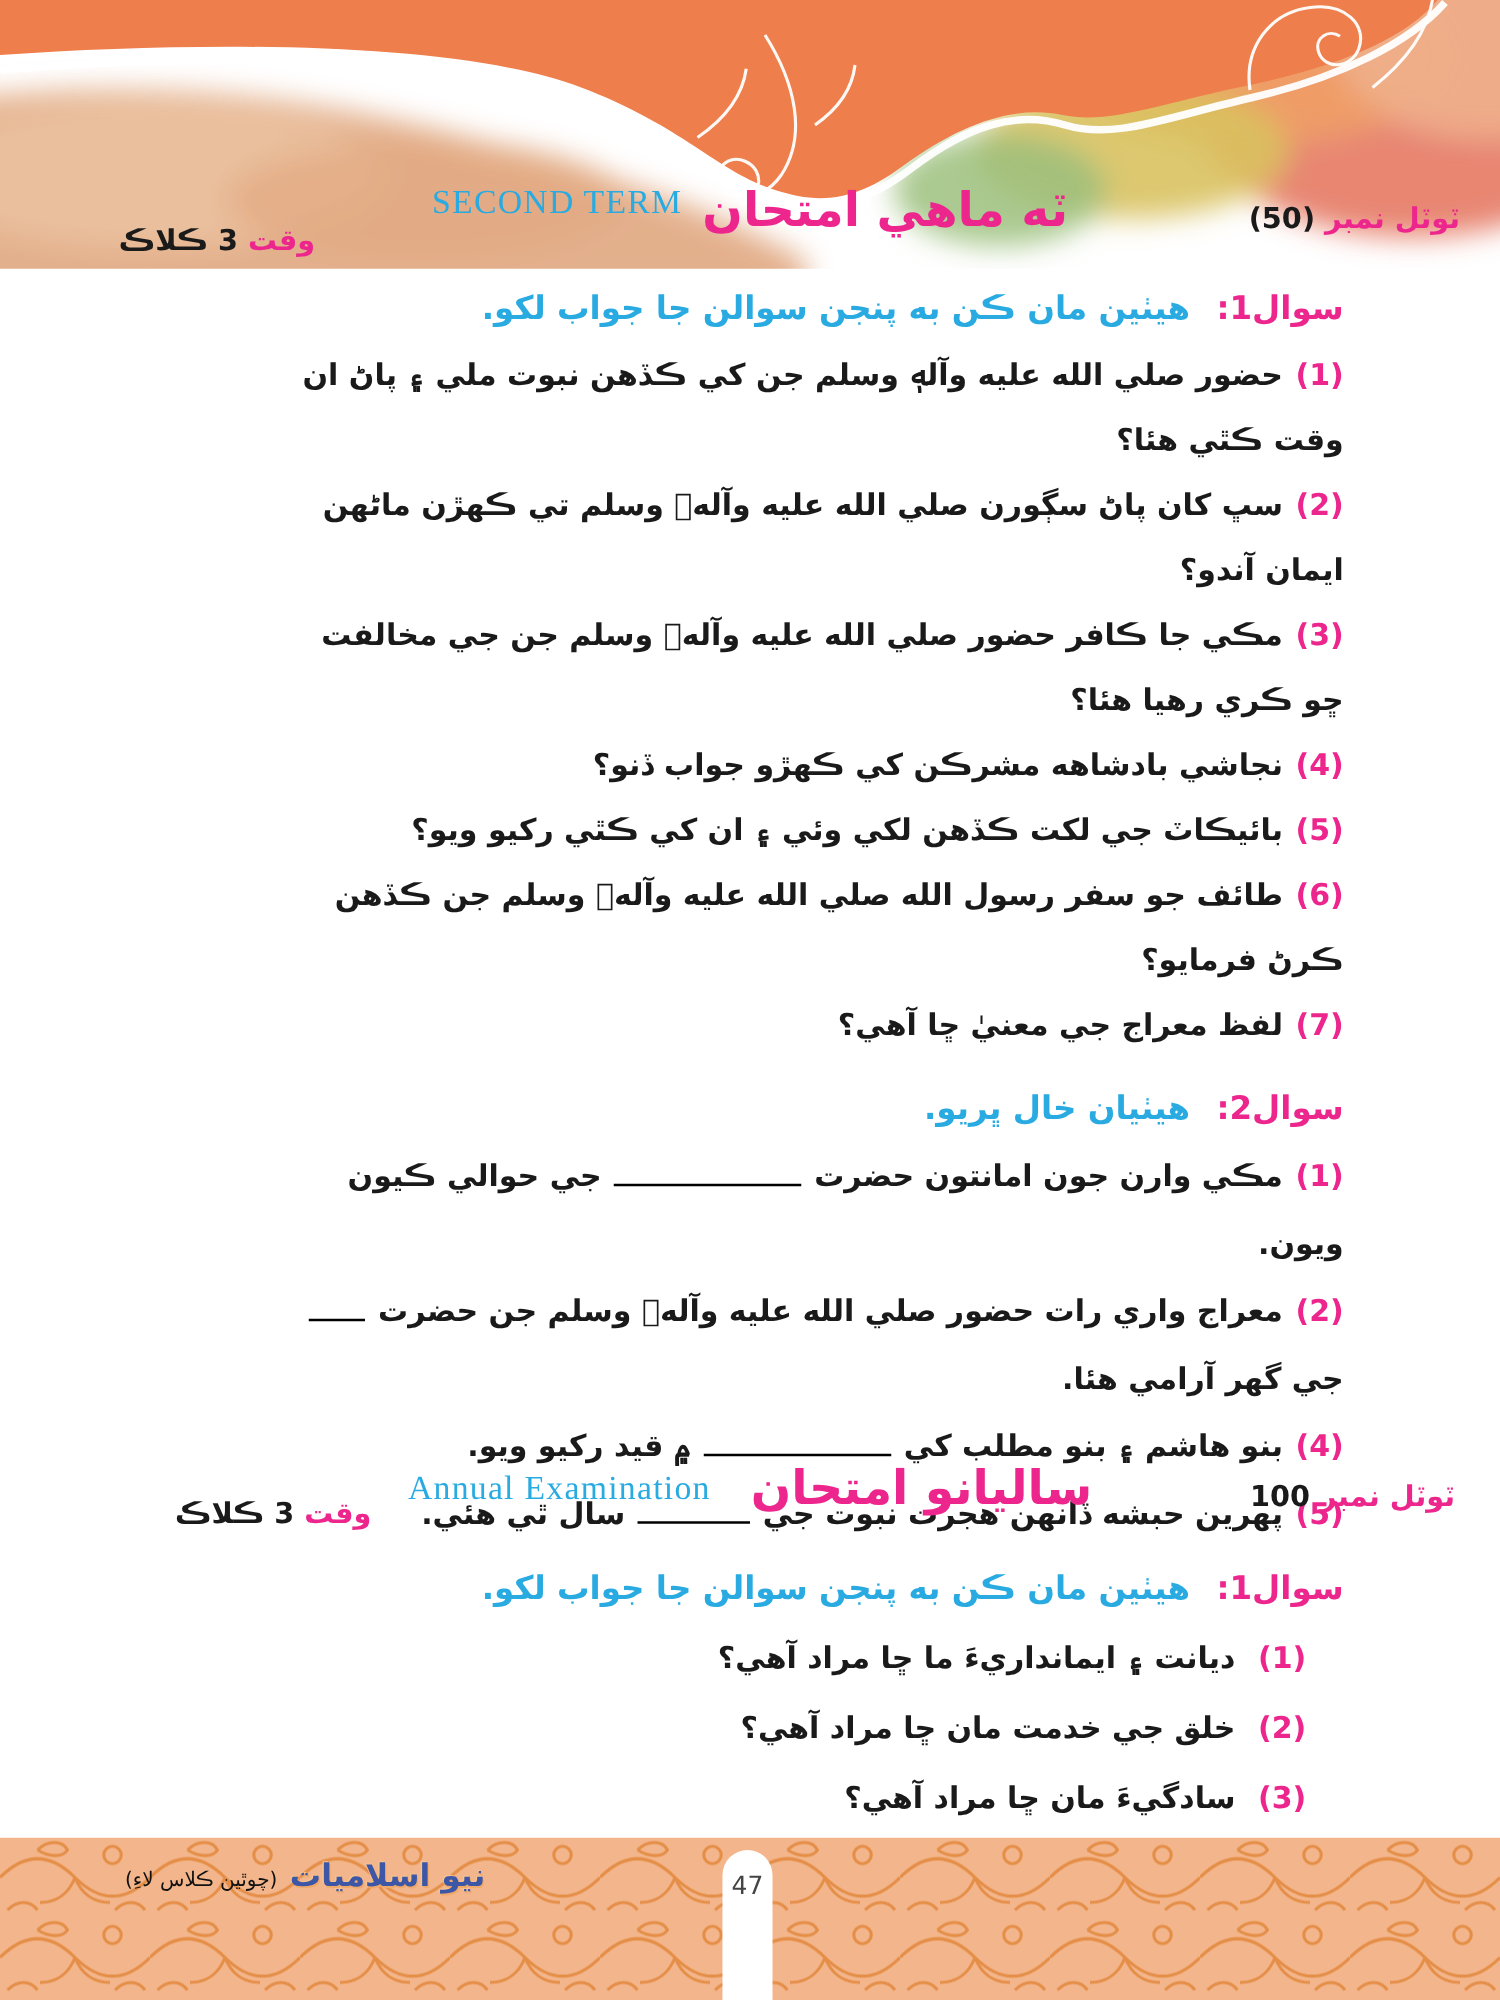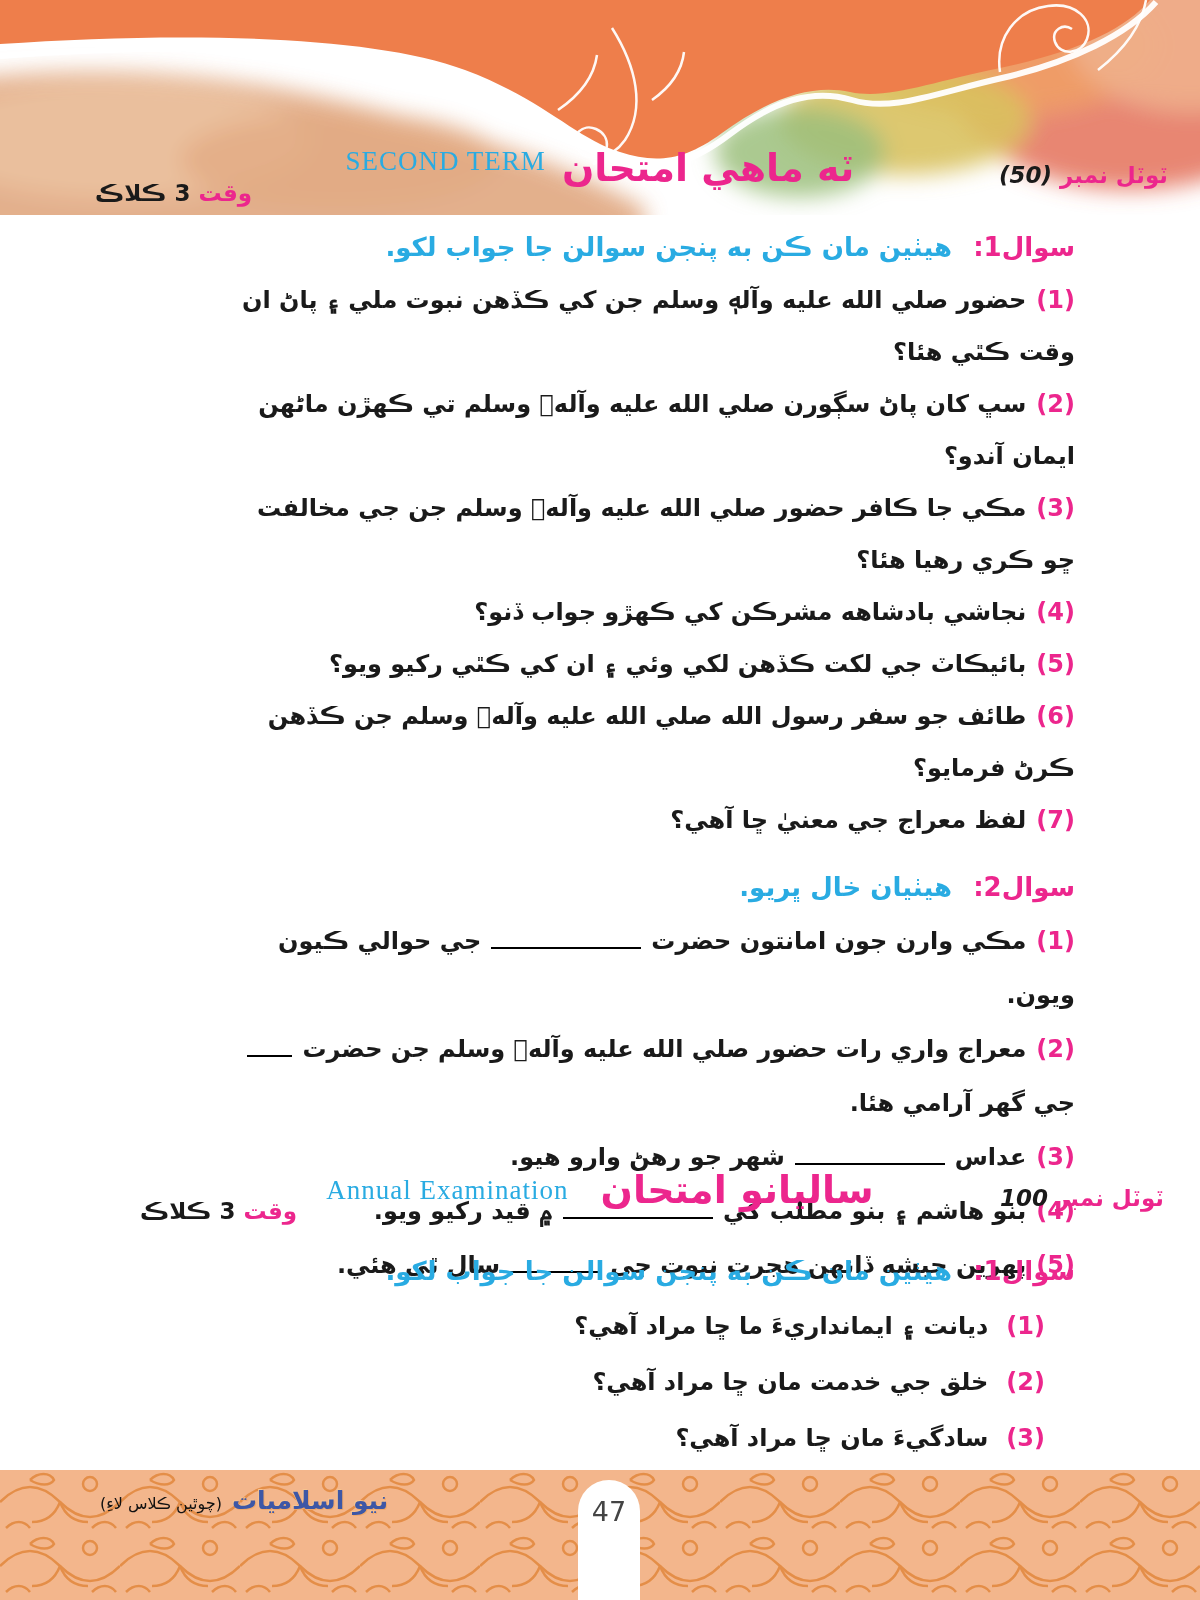--- a/index.html
+++ b/index.html
@@ -1,20 +1,20 @@
 <!DOCTYPE html>
 <html lang="sd"><head>
 <meta charset="utf-8">
 <style>
   html,body{margin:0;padding:0;background:#ffffff;}
   .page{
     position:relative;width:1200px;height:1600px;background:#ffffff;overflow:hidden;
     font-family:"DejaVu Sans",sans-serif;color:#111;
   }
-  .ltr{direction:ltr;unicode-bidi:embed;font-style:italic;}
+  .ltr{direction:ltr;unicode-bidi:embed;}
 
   
   .hdr-art{position:absolute;top:0;left:0;width:1200px;height:215px;}
 
   
   .hdr-total{position:absolute;top:162px;right:32px;font-size:23px;font-weight:700;direction:rtl;white-space:nowrap;}
   .hdr-total .lbl{color:#EC268D;}
   .hdr-total .val{color:#1a1a1a;margin-right:8px;}
   .hdr-center{position:absolute;top:146px;left:0;right:0;display:flex;justify-content:center;align-items:flex-start;gap:16px;}
   .title-en{font-family:"Liberation Serif",serif;font-size:27px;letter-spacing:1px;color:#29ABE2;}
@@ -46,22 +46,22 @@
   .ann-time .lbl{color:#EC268D;}
   .ann-time .val{color:#1a1a1a;margin-right:8px;}
   .main2{position:absolute;top:1250px;right:125px;width:845px;direction:rtl;text-align:right;}
   .main2 .item{line-height:56px;padding-right:30px;}
   .main2 .num{margin-left:18px;}
 
   
   .footer{position:absolute;bottom:0;left:0;width:1200px;height:130px;}
   .footer svg{position:absolute;top:0;left:0;}
   .page-tab{
-    position:absolute;left:578px;top:10px;width:62px;height:120px;background:#ffffff;
-    border-radius:31px 31px 0 0;text-align:center;font-size:27px;font-weight:400;color:#444;
+    position:absolute;left:578px;top:10px;width:40px;height:120px;background:#ffffff;
+    border-radius:31px 31px 0 0;text-align:center;font-size:20px;font-weight:400;color:#444;
     padding-top:16px;box-sizing:border-box;
   }
   .book{position:absolute;left:100px;top:16px;direction:rtl;display:flex;gap:10px;align-items:baseline;white-space:nowrap;}
   .book-title{color:#3D57A6;font-size:25px;font-weight:700;text-shadow:1px 1px 0 #f0a96a, -1px -1px 0 #f6c490;}
   .book-sub{color:#111;font-size:16px;font-weight:400;}
 </style>
 </head>
 <body>
 
 <div class="page">
@@ -144,23 +144,20 @@
       <div class="q-head">
         <span class="q-label">سوال2:</span>
         <span class="q-text">هيٺيان خال ڀريو.</span>
       </div>
 
       <div class="item">
         <span class="num">(1)</span><span>مڪي وارن جون امانتون حضرت</span><span class="blank blank-lg"></span><span>جي حوالي ڪيون ويون.</span>
       </div>
       <div class="item">
         <span class="num">(2)</span><span>معراج واري رات حضور صلي الله عليه وآلهٖ وسلم جن حضرت</span><span class="blank blank-sm"></span><span>جي گهر آرامي هئا.</span>
-      </div>
-      <div class="item">
-        <span class="num">(3)</span><span>عداس</span><span class="blank blank-lg"></span><span>شهر جو رهڻ وارو هيو.</span>
       </div>
       <div class="item">
         <span class="num">(4)</span><span>بنو هاشم ۽ بنو مطلب کي</span><span class="blank blank-lg"></span><span>۾ قيد رکيو ويو.</span>
       </div>
       <div class="item">
         <span class="num">(5)</span><span>پهرين حبشه ڏانهن هجرت نبوت جي</span><span class="blank blank-md"></span><span>سال ٿي هئي.</span>
       </div>
     </div>
   </div>
 

